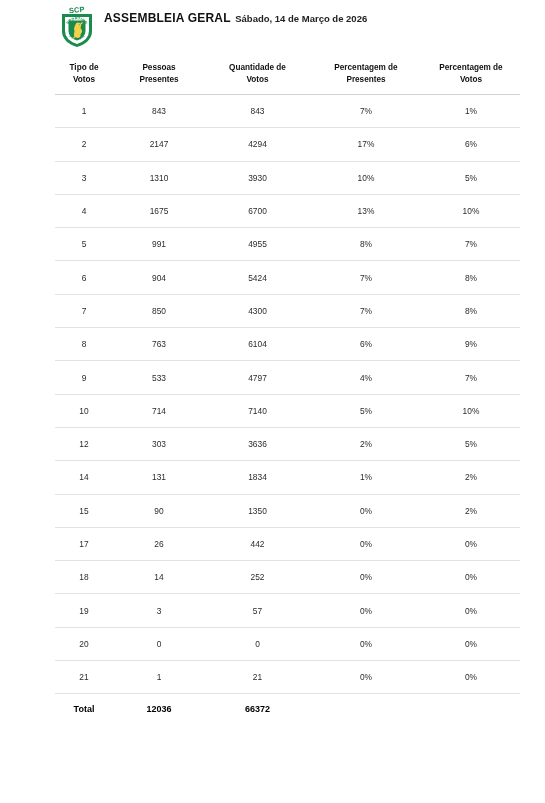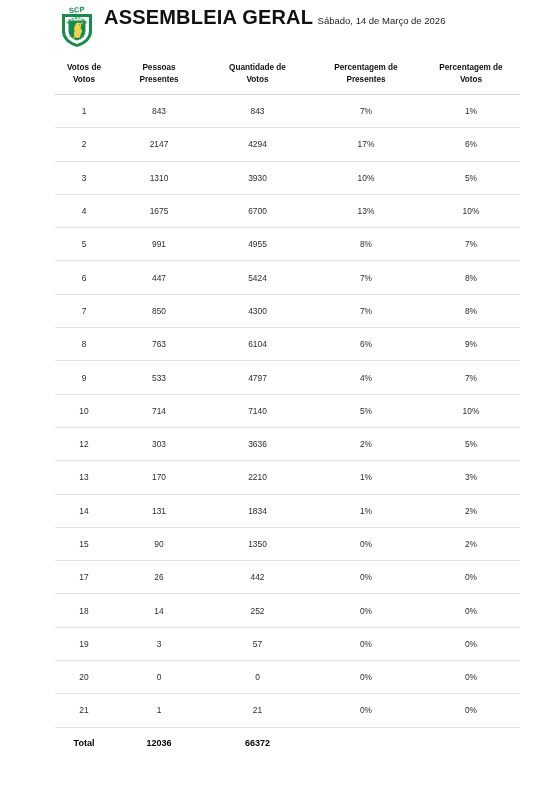--- a/index.html
+++ b/index.html
@@ -27,30 +27,30 @@
     width: 38px;
     height: 42px;
     flex: 0 0 38px;
     margin-top: 0px;
   }
   .header-text {
     margin-left: 8px;
     padding-top: 2px;
   }
   .header-title {
-    font-size: 20px;
+    font-size: 12px;
     font-weight: bold;
     letter-spacing: 0.2px;
     color: #111111;
     line-height: 18px;
     white-space: nowrap;
   }
   .header-subtitle {
     font-size: 9.5px;
-    font-weight: normal;
+    font-weight: bold;
     color: #222222;
     line-height: 14px;
     margin-top: 4px;
     white-space: nowrap;
   }
 
   
   .table-wrap {
     padding: 14px 25px 0 55px;
   }
@@ -146,21 +146,21 @@
     <colgroup>
       <col class="c0">
         <col class="c1">
         <col class="c2">
         <col class="c3">
         <col class="c4">
     </colgroup>
     <thead>
       <tr>
         <th>
-          <span class="hl">Votos de</span>
+          <span class="hl">Tipo de</span>
           <span class="hl">Votos</span>
         </th>
         <th>
           <span class="hl">Pessoas</span>
           <span class="hl">Presentes</span>
         </th>
         <th>
           <span class="hl">Quantidade de</span>
           <span class="hl">Votos</span>
         </th>
@@ -205,21 +205,21 @@
         </tr>
         <tr>
           <td>5</td>
           <td>991</td>
           <td>4955</td>
           <td>8%</td>
           <td>7%</td>
         </tr>
         <tr>
           <td>6</td>
-          <td>447</td>
+          <td>904</td>
           <td>5424</td>
           <td>7%</td>
           <td>8%</td>
         </tr>
         <tr>
           <td>7</td>
           <td>850</td>
           <td>4300</td>
           <td>7%</td>
           <td>8%</td>
@@ -244,27 +244,20 @@
           <td>7140</td>
           <td>5%</td>
           <td>10%</td>
         </tr>
         <tr>
           <td>12</td>
           <td>303</td>
           <td>3636</td>
           <td>2%</td>
           <td>5%</td>
-        </tr>
-        <tr>
-          <td>13</td>
-          <td>170</td>
-          <td>2210</td>
-          <td>1%</td>
-          <td>3%</td>
         </tr>
         <tr>
           <td>14</td>
           <td>131</td>
           <td>1834</td>
           <td>1%</td>
           <td>2%</td>
         </tr>
         <tr>
           <td>15</td>

